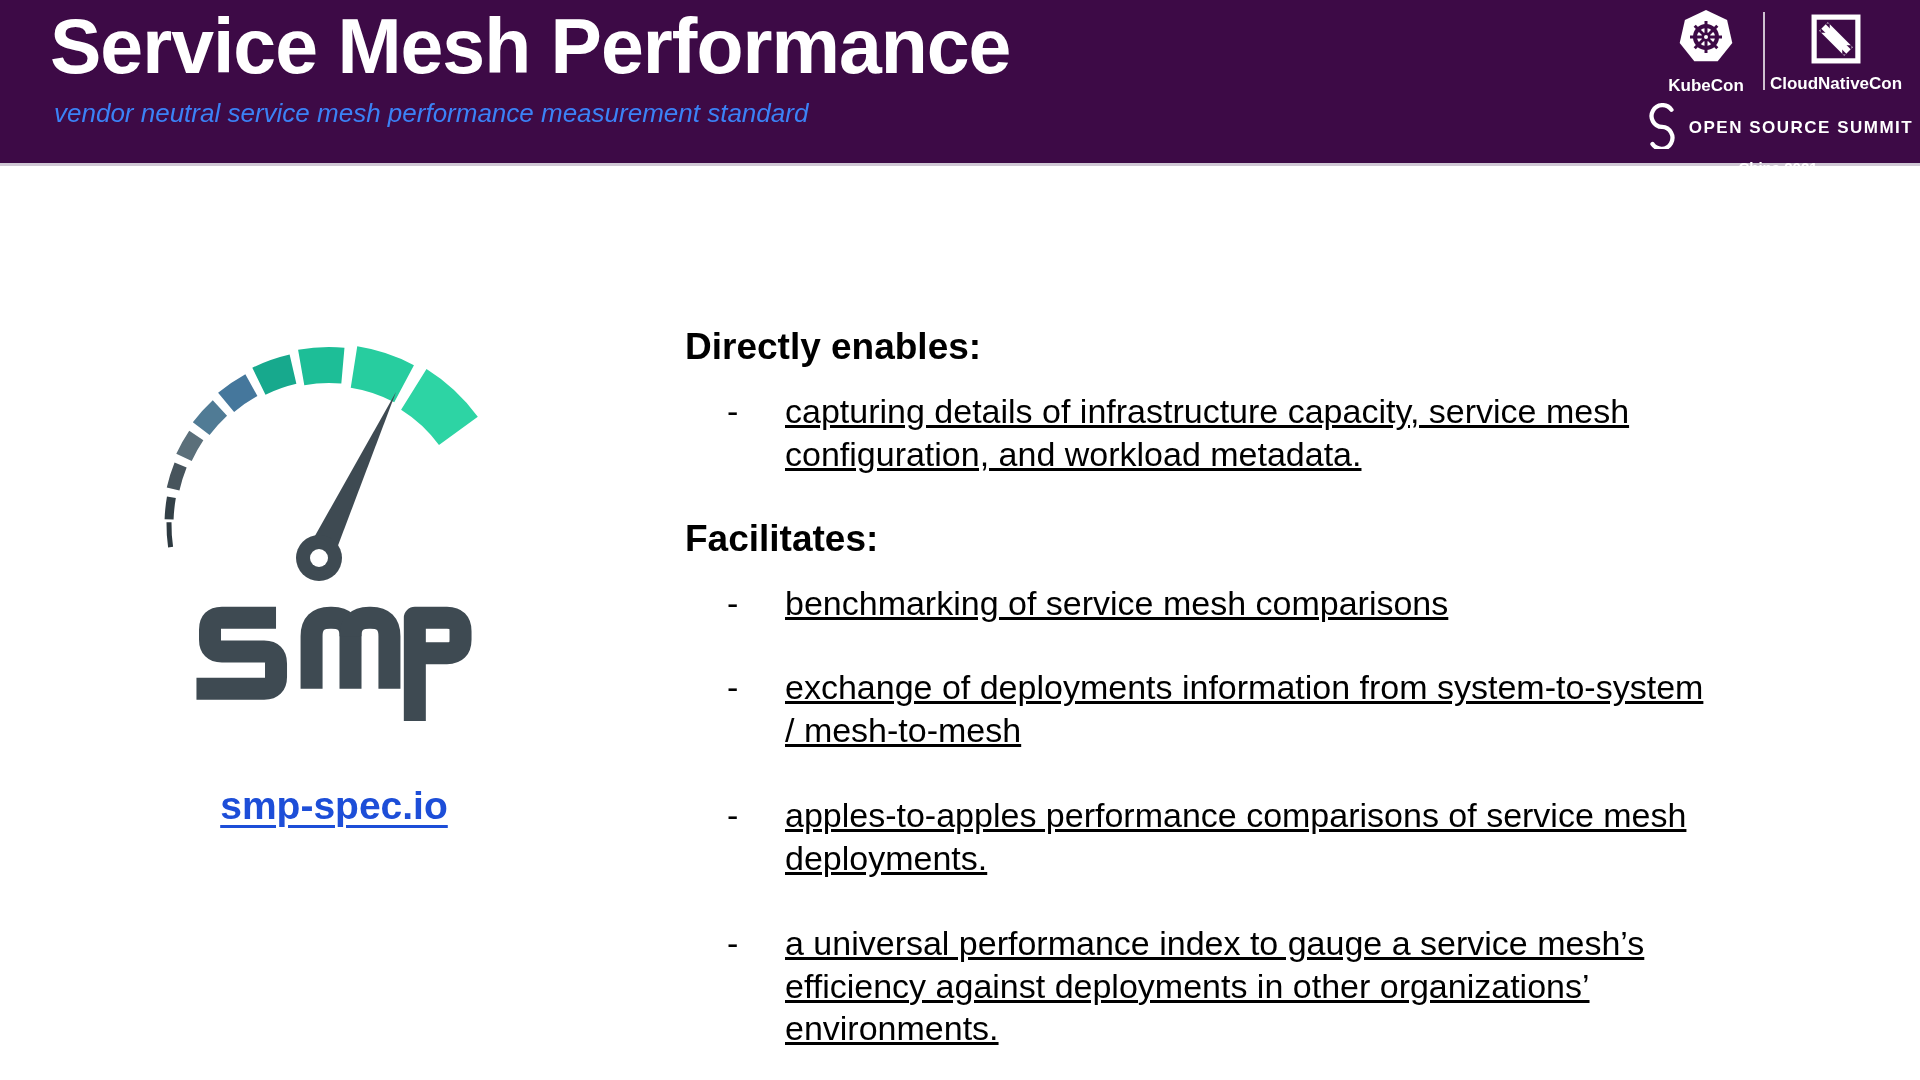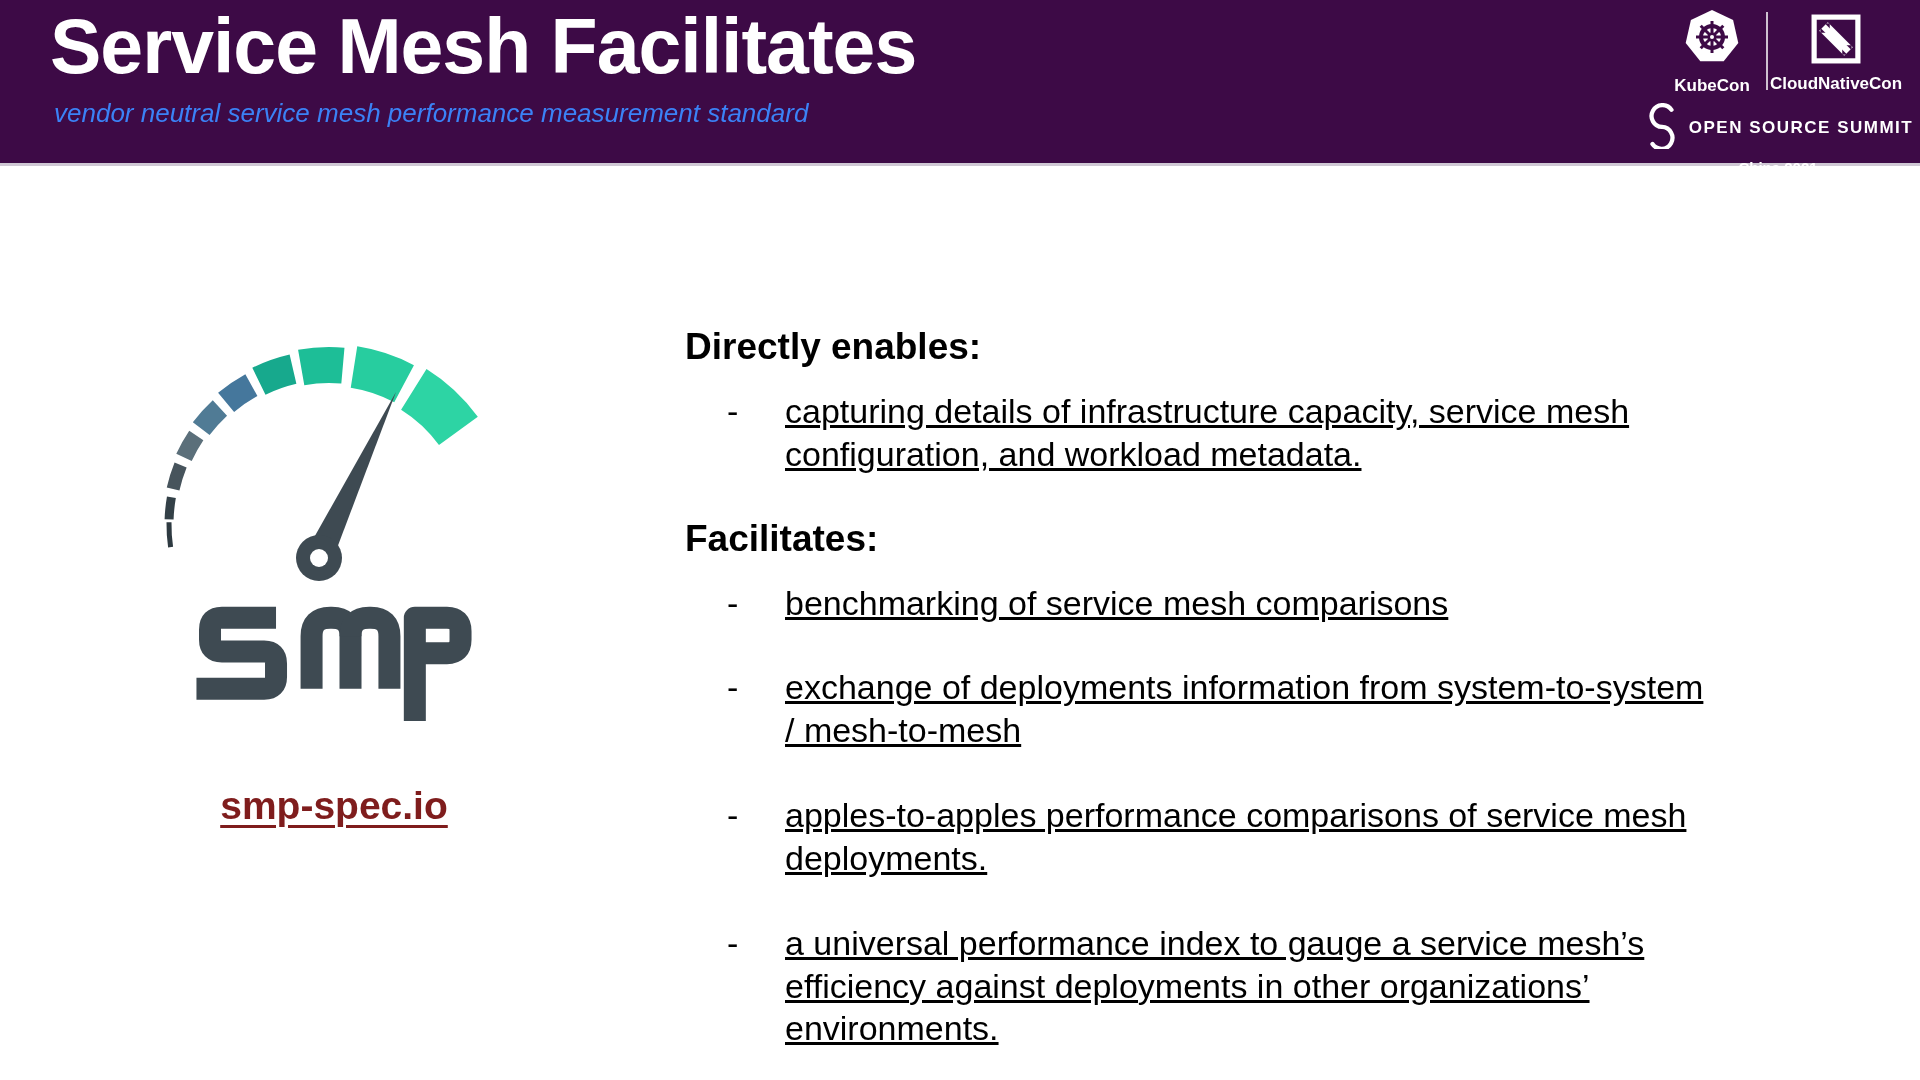--- a/index.html
+++ b/index.html
@@ -45,21 +45,21 @@
     top: 8px; right: 20px;
     width: 244px;
     color: #ffffff;
     display: flex;
     flex-direction: column;
     align-items: center;
   }
   .event-row1 {
     display: flex;
     align-items: flex-start;
-    justify-content: flex-end;
+    justify-content: space-between;
     width: 100%;
   }
   .event-col {
     display: flex;
     flex-direction: column;
     align-items: center;
     gap: 6px;
   }
   .event-col.kubecon { width: 100px; }
   .event-col.cloudnative { width: 128px; }
@@ -91,21 +91,21 @@
     left: 108px; top: 300px;
     width: 452px;
     display: flex;
     flex-direction: column;
     align-items: center;
   }
   .gauge-svg { width: 420px; height: 300px; }
   .smp-svg { width: 292px; height: 136px; margin-top: -12px; }
   .smp-link {
     margin-top: 52px;
-    color: #7f1d1d;
+    color: #1d4ed8;
     font-size: 39px;
     font-weight: bold;
     text-decoration: underline;
     text-decoration-thickness: 3px;
     text-underline-offset: 6px;
     cursor: pointer;
   }
 
   
   .right-col {
@@ -137,21 +137,21 @@
     white-space: pre-line;
     text-decoration: underline;
   }
 </style>
 </head>
 <body>
 
 <div class="slide">
 
   <div class="header">
-    <div class="title">Service Mesh Facilitates</div>
+    <div class="title">Service Mesh Performance</div>
     <div class="subtitle">vendor neutral service mesh performance measurement standard</div>
 
     <div class="event-logo">
       <div class="event-row1">
         <div class="event-col kubecon">
           <span>
             <svg width="64" height="58" viewBox="0 0 64 56">
               <polygon points="32,1 10.9,11.1 5.7,34 20.3,52.3 43.7,52.3 58.3,34 53.1,11.1" fill="#ffffff"></polygon>
               <circle cx="32" cy="28" r="11" fill="none" stroke="#3D0A46" stroke-width="4"></circle>
               <g stroke="#3D0A46" stroke-width="3">

